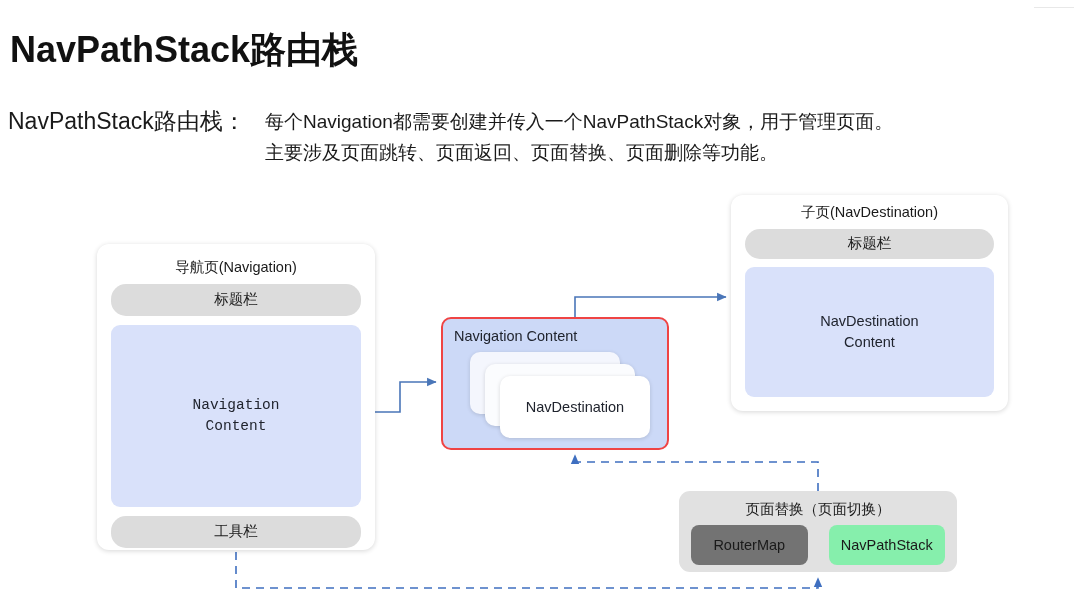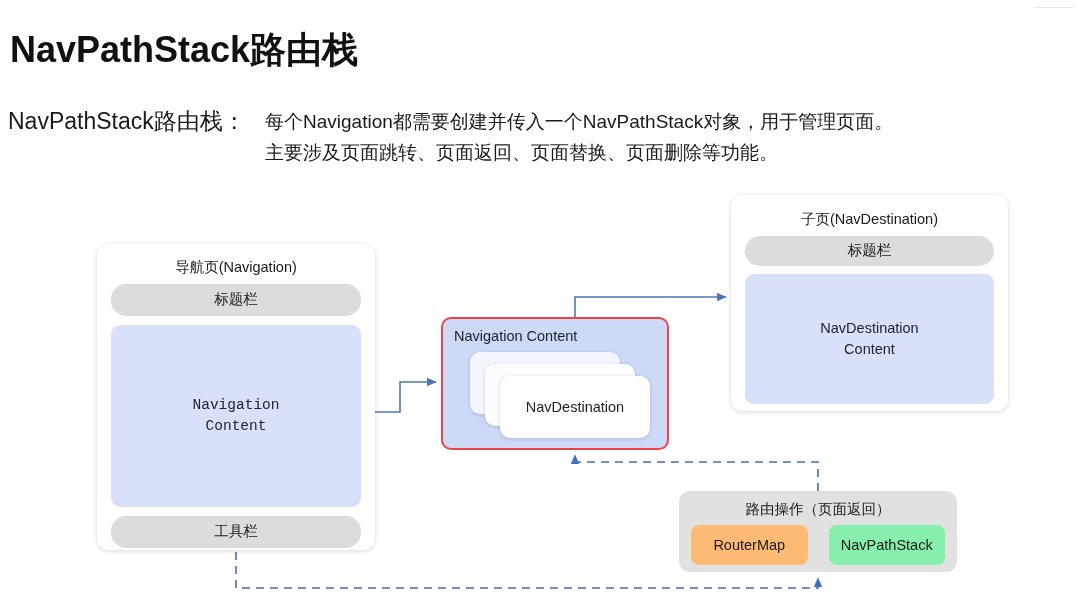--- a/index.html
+++ b/index.html
@@ -119,21 +119,21 @@
   #nav-card .bar.title-bar { height: 32px; }
   #nav-card .content-area { height: 182px; margin: 9px 0 9px 0; font-family: Liberation Mono, monospace; }
   #nav-card .bar.tool-bar { height: 32px; }
 
   
   #dest-card {
     left: 731px; top: 195px;
     width: 277px; height: 216px;
     padding: 10px 14px 12px 14px;
   }
-  #dest-card .card-title { margin: 7px 0 9px 0; }
+  #dest-card .card-title { margin: 0 0 9px 0; }
   #dest-card .bar.title-bar { height: 30px; }
   #dest-card .content-area { height: 130px; margin-top: 8px; }
 
   
   #mid-box {
     position: absolute;
     left: 441px; top: 317px;
     width: 228px; height: 133px;
     background: #ccd9f7;
     border: 2px solid #ef4444;
@@ -178,21 +178,21 @@
   .chip {
     flex: 1;
     height: 40px;
     border-radius: 8px;
     display: flex;
     align-items: center;
     justify-content: center;
     font-size: 14.5px;
     color: #1a1a1a;
   }
-  #chip-routermap { background: #fdba74; }
+  #chip-routermap { background: #737373; }
   #chip-navpathstack { background: #86efac; margin-left: 11px; }
 </style>
 </head>
 <body>
 
 <div>
 
   <h1 id="page-title">NavPathStack路由栈</h1>
   <div id="top-right-rule"></div>
 
@@ -251,21 +251,21 @@
     <div id="dest-card" class="card">
       <div class="card-title">子页(NavDestination)</div>
       <div class="bar title-bar">标题栏</div>
       <div class="content-area">
         <span>NavDestination</span>
         <span>Content</span>
       </div>
     </div>
 
     <div id="router-box">
-      <div class="card-title">路由操作（页面返回）</div>
+      <div class="card-title">页面替换（页面切换）</div>
       <div class="chips">
         <div id="chip-routermap" class="chip">RouterMap</div>
         <div id="chip-navpathstack" class="chip">NavPathStack</div>
       </div>
     </div>
 
   </div>
 </div>
 
 </body></html>

